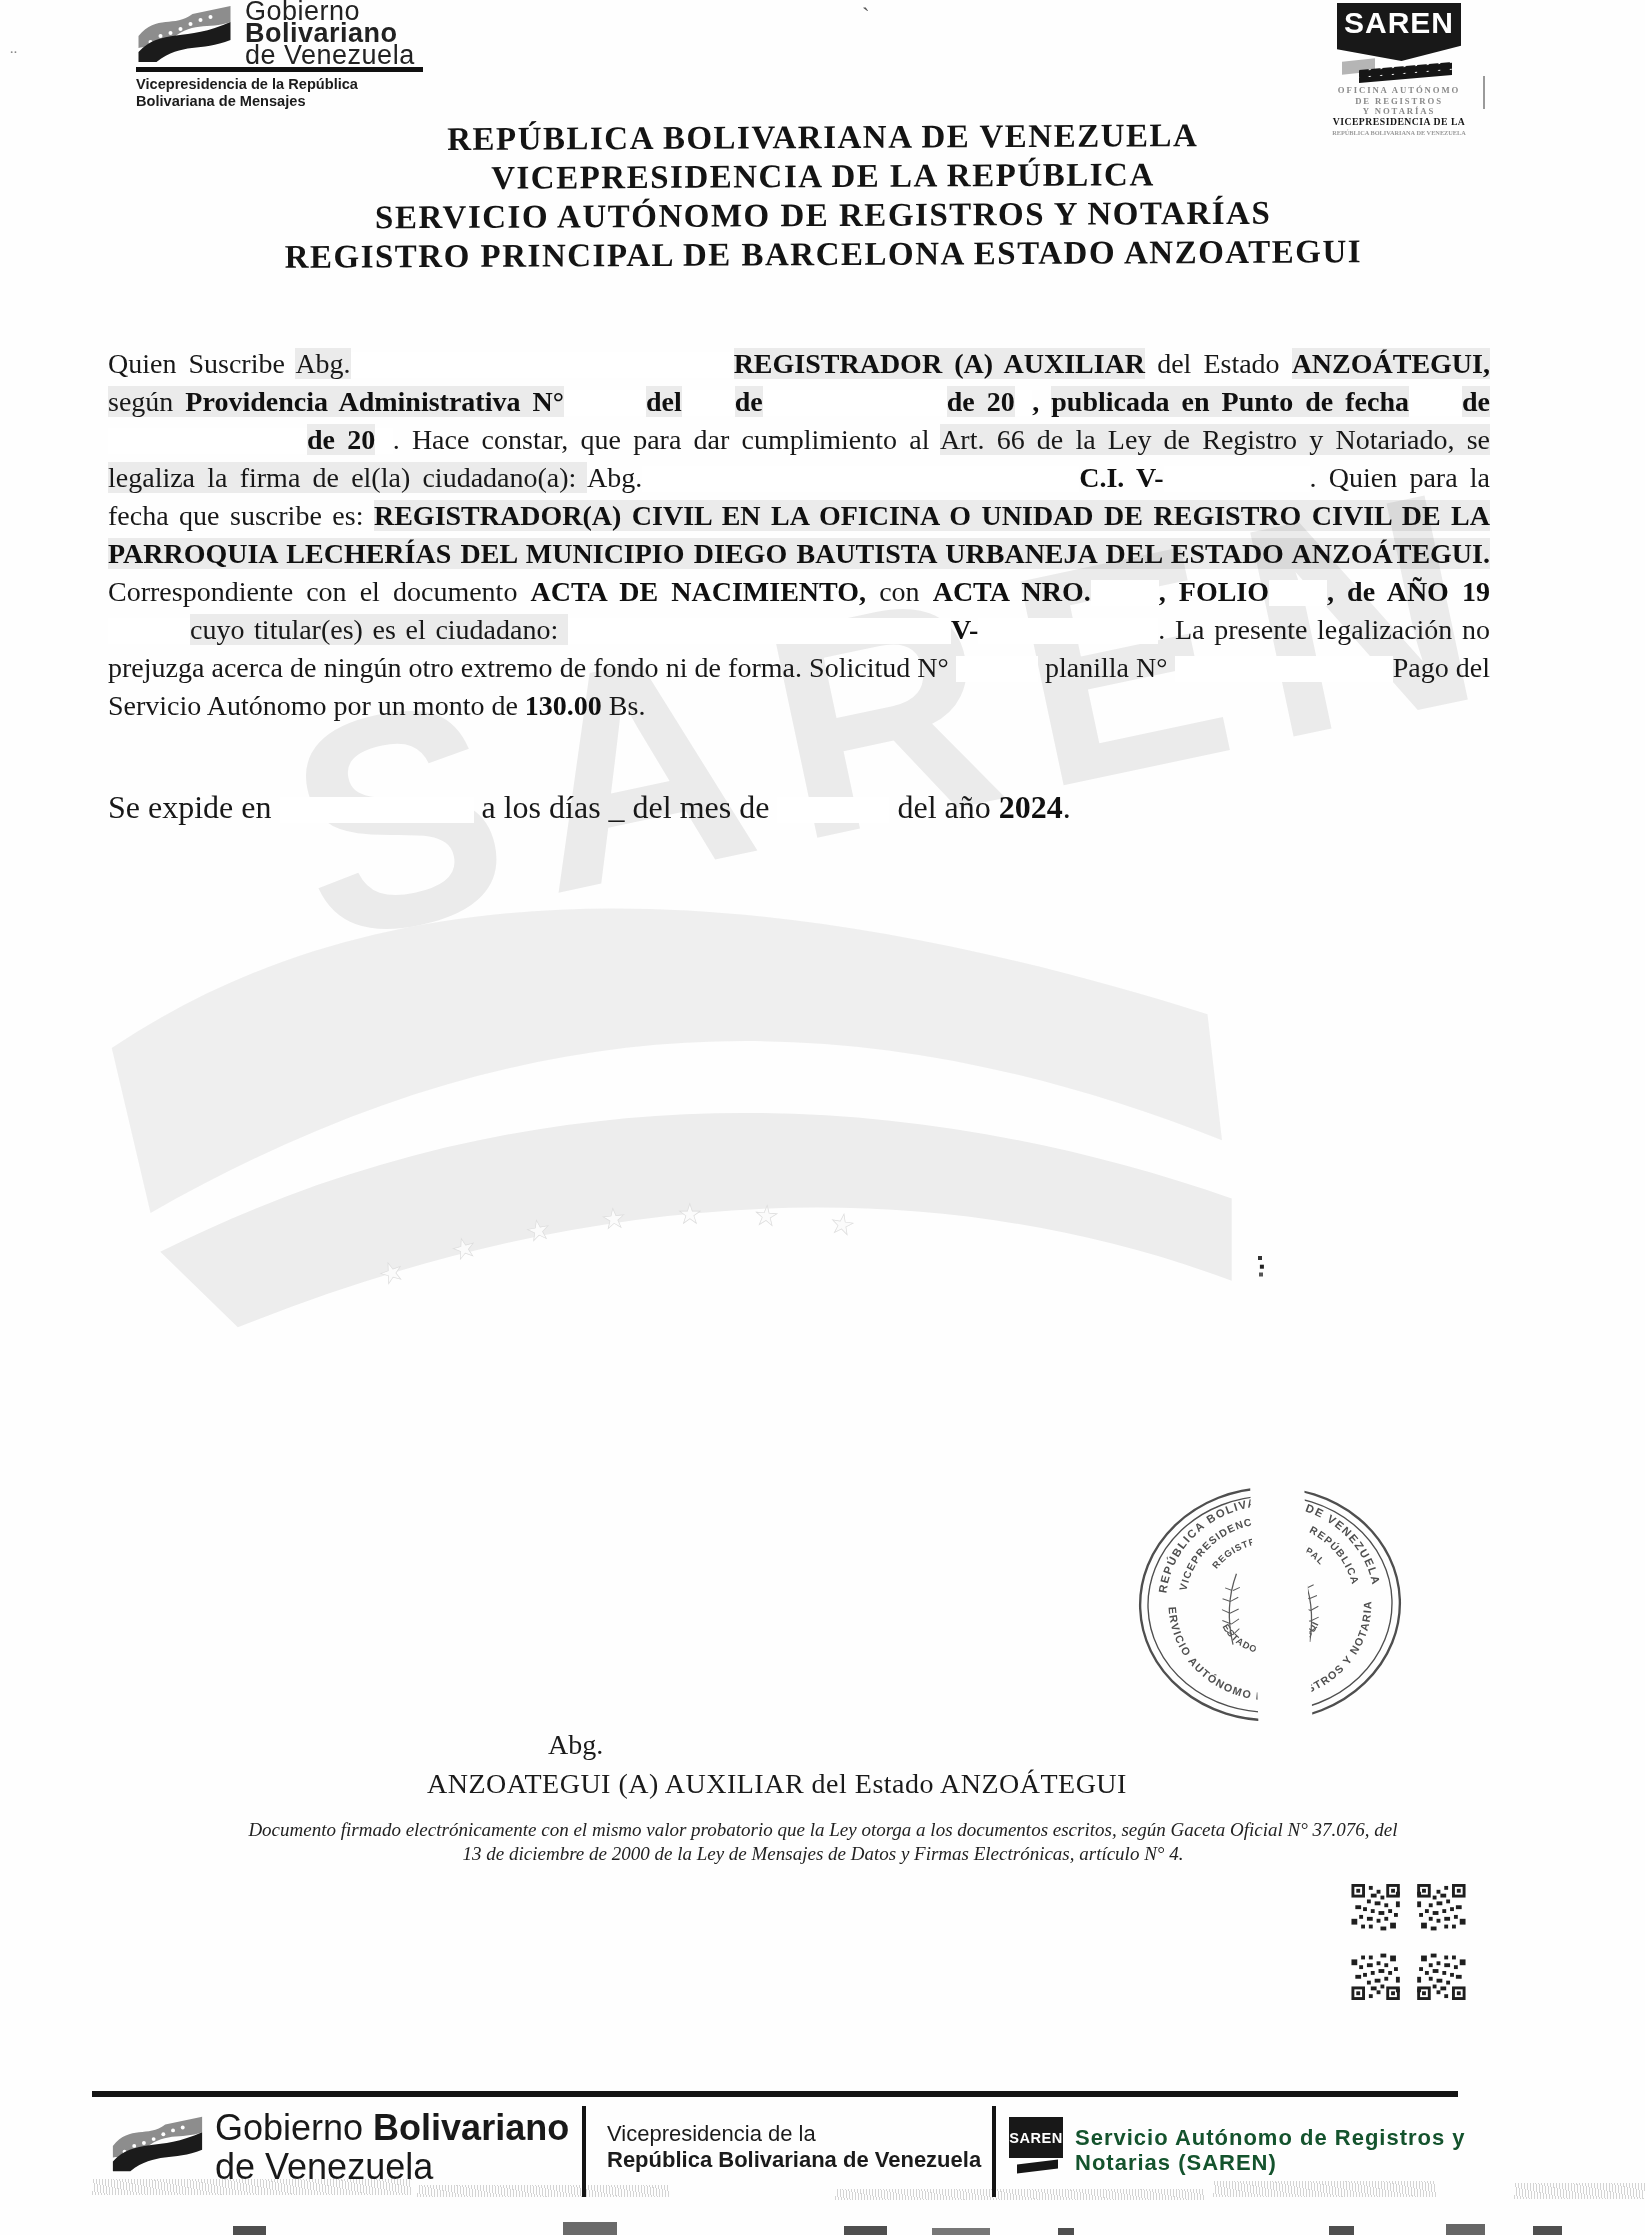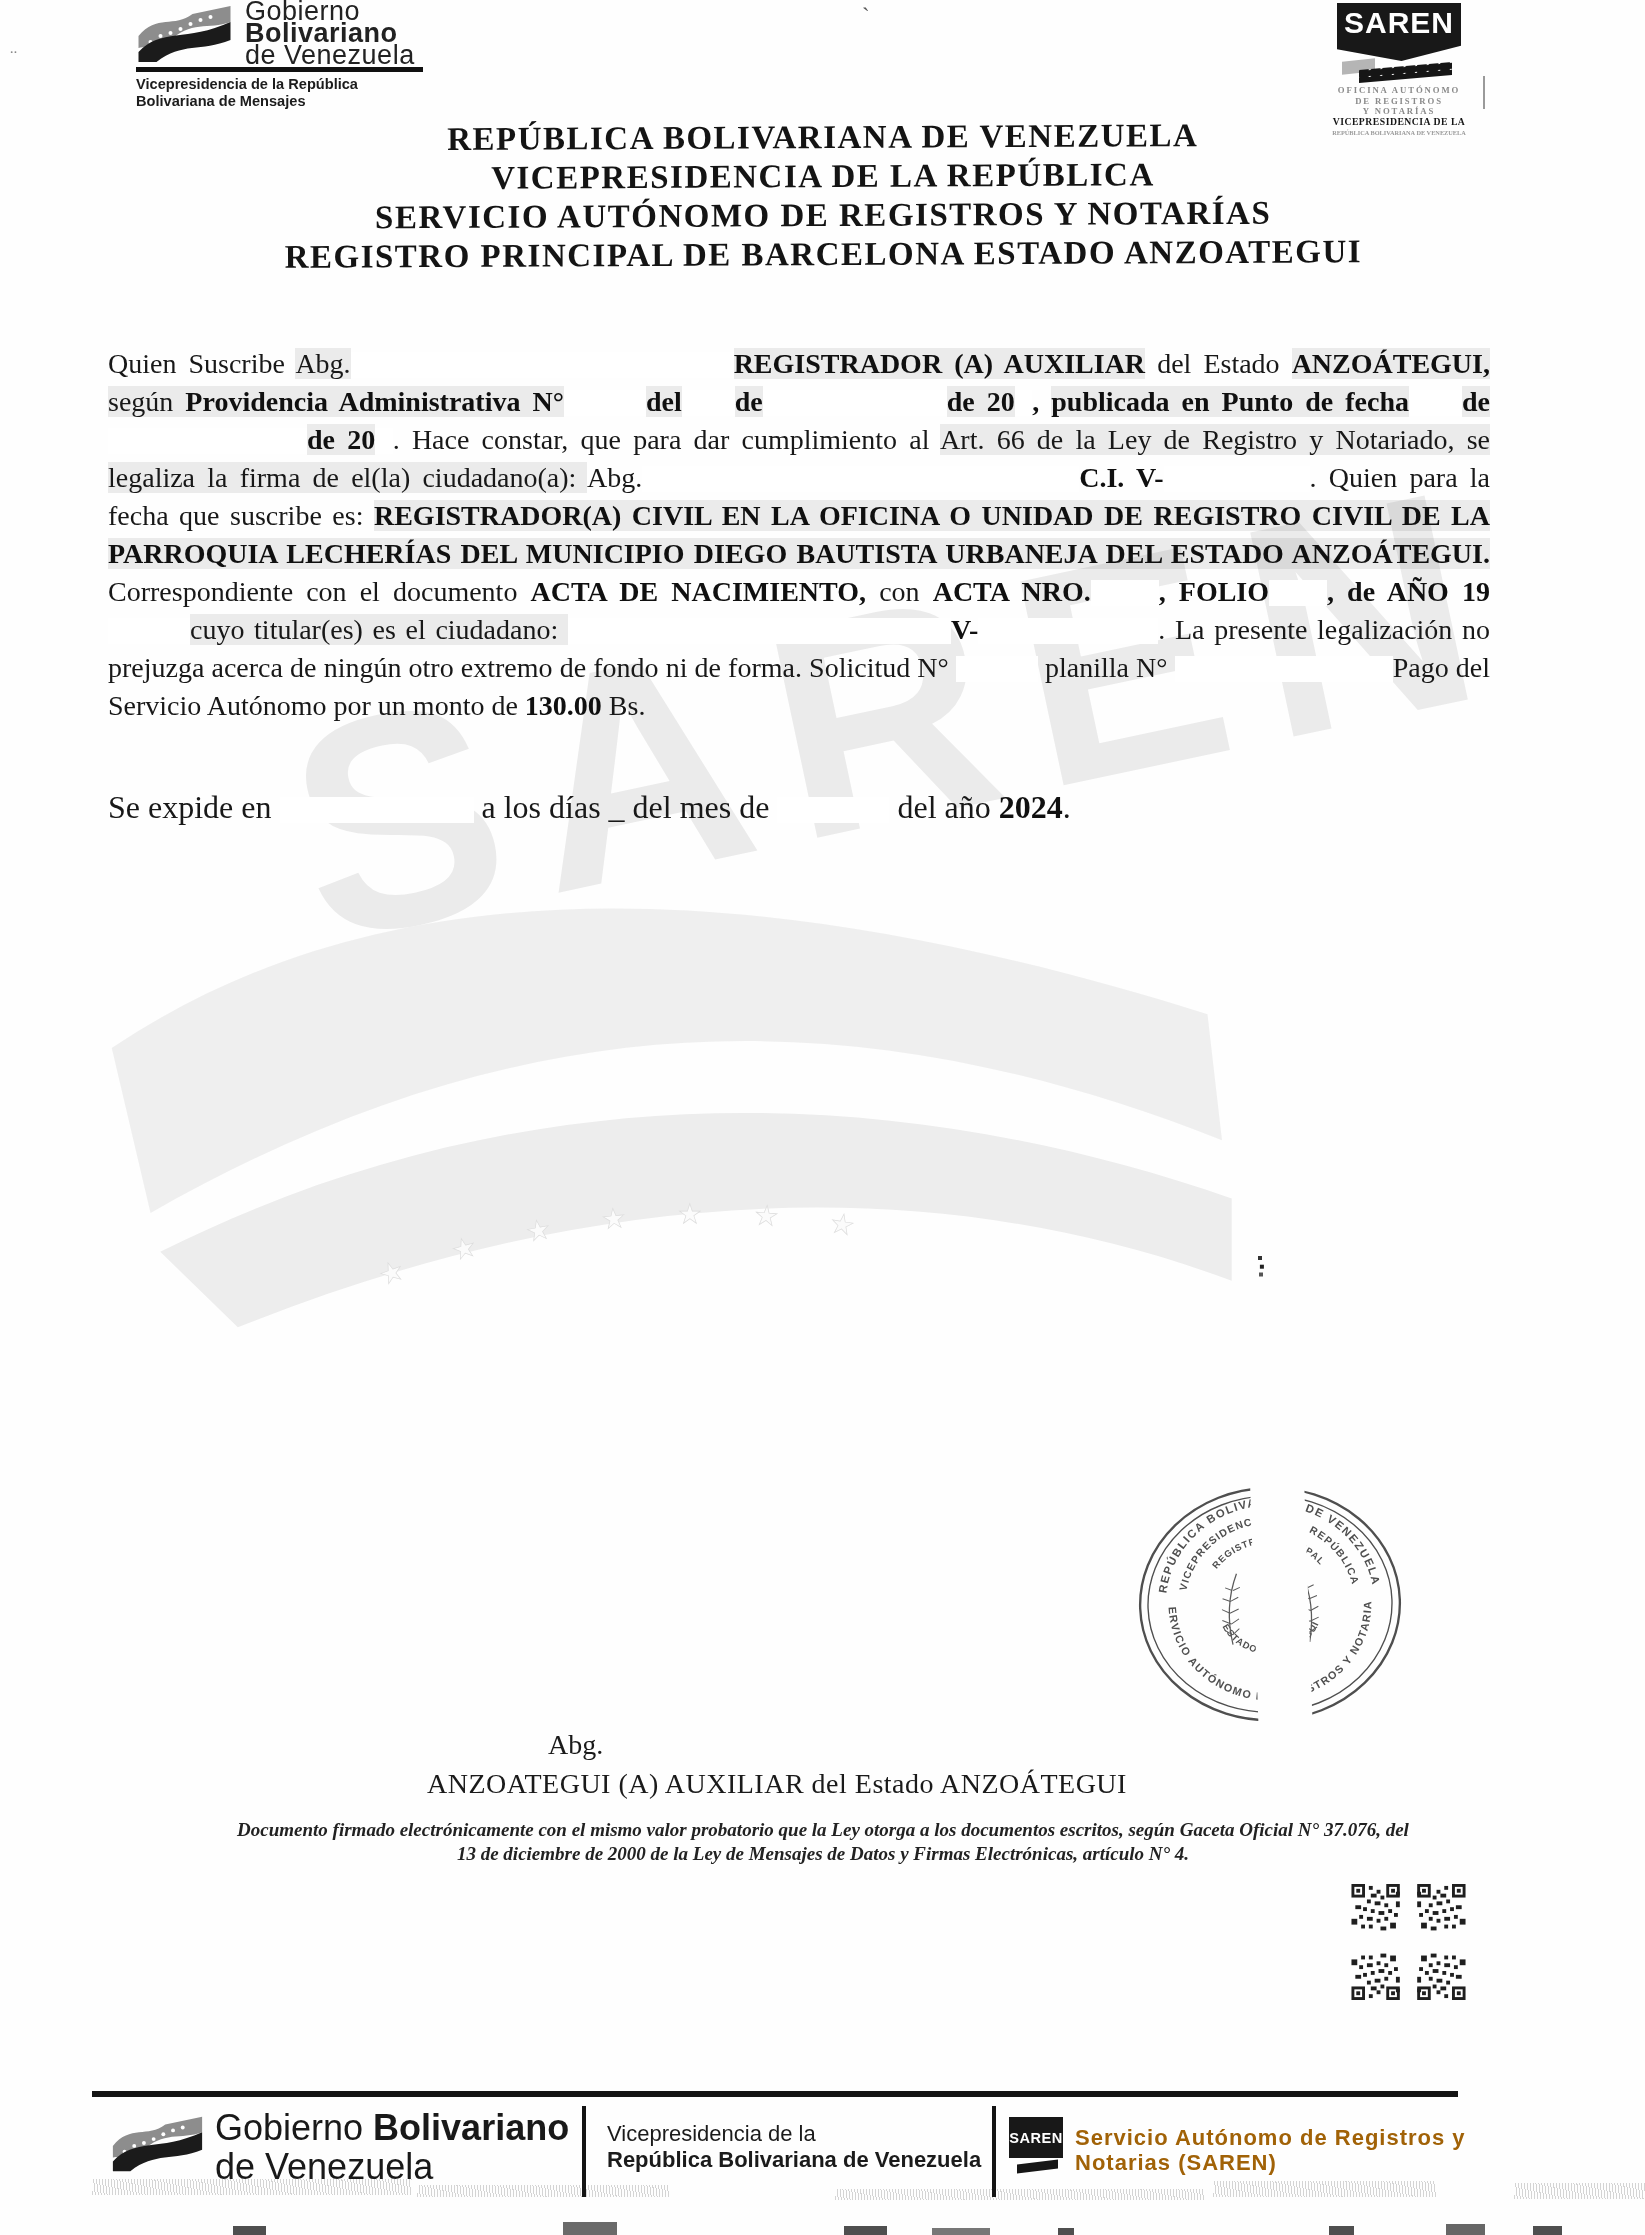--- a/index.html
+++ b/index.html
@@ -34,32 +34,32 @@
   .expide{left:108px;top:788px;width:1382px;font-size:32px;line-height:38px;color:#181818;}
   
   .wm-saren{left:286px;top:539px;font-family:"Liberation Sans",sans-serif;font-weight:bold;
             font-size:303px;letter-spacing:33px;color:rgba(40,40,40,0.085);white-space:nowrap;
             transform:rotate(-12deg);z-index:0;}
   .wm-swoosh{left:92px;top:796px;z-index:0;}
   .content-layer{z-index:2;}
   
   .sig-abg{left:548px;top:1729px;font-size:28px;}
   .sig-line{left:49px;top:1768px;width:1456px;text-align:center;font-size:28px;letter-spacing:0.5px;}
-  .disclaimer{left:97px;top:1818px;width:1452px;text-align:center;font-style:italic;font-weight:bold;
+  .disclaimer{left:97px;top:1818px;width:1452px;text-align:center;font-style:italic;font-weight:normal;
               font-size:19px;line-height:24px;color:#222;}
   
   .foot-rule{left:92px;top:2091px;width:1366px;height:5.8px;background:#141414;}
   .foot-gov-text{left:215px;top:2108px;font-size:36px;line-height:39px;color:#191919;}
   .foot-div{top:2106px;width:3.9px;height:91px;background:#141414;}
   .foot-vice{left:607px;top:2121px;font-size:22px;line-height:26px;color:#1b1b1b;}
   .foot-saren-box{left:1009px;top:2117px;width:54px;height:41px;background:#181818;display:flex;
                   align-items:center;justify-content:center;}
   .foot-saren-box span{color:#fff;font-weight:bold;font-size:14.6px;letter-spacing:0.5px;}
   .foot-saren-ribbon{left:1017px;top:2162px;width:41px;height:8.7px;background:#161616;transform:skewY(-7deg);}
-  .foot-saren-text{left:1075px;top:2125px;font-size:22px;line-height:25px;font-weight:bold;color:#a16207;letter-spacing:1px;}
+  .foot-saren-text{left:1075px;top:2125px;font-size:22px;line-height:25px;font-weight:bold;color:#14532d;letter-spacing:1px;}
   .artifact{color:#555;}
   .streak{height:15.5px;opacity:.5;filter:blur(0.4px);
     background:repeating-linear-gradient(83deg, rgba(20,20,20,.35) 0 1px, transparent 1px 2.9px);}
   .blob{background:#4f4f4f;}
 </style>
 </head>
 <body>
 
 <div class="page">
 

